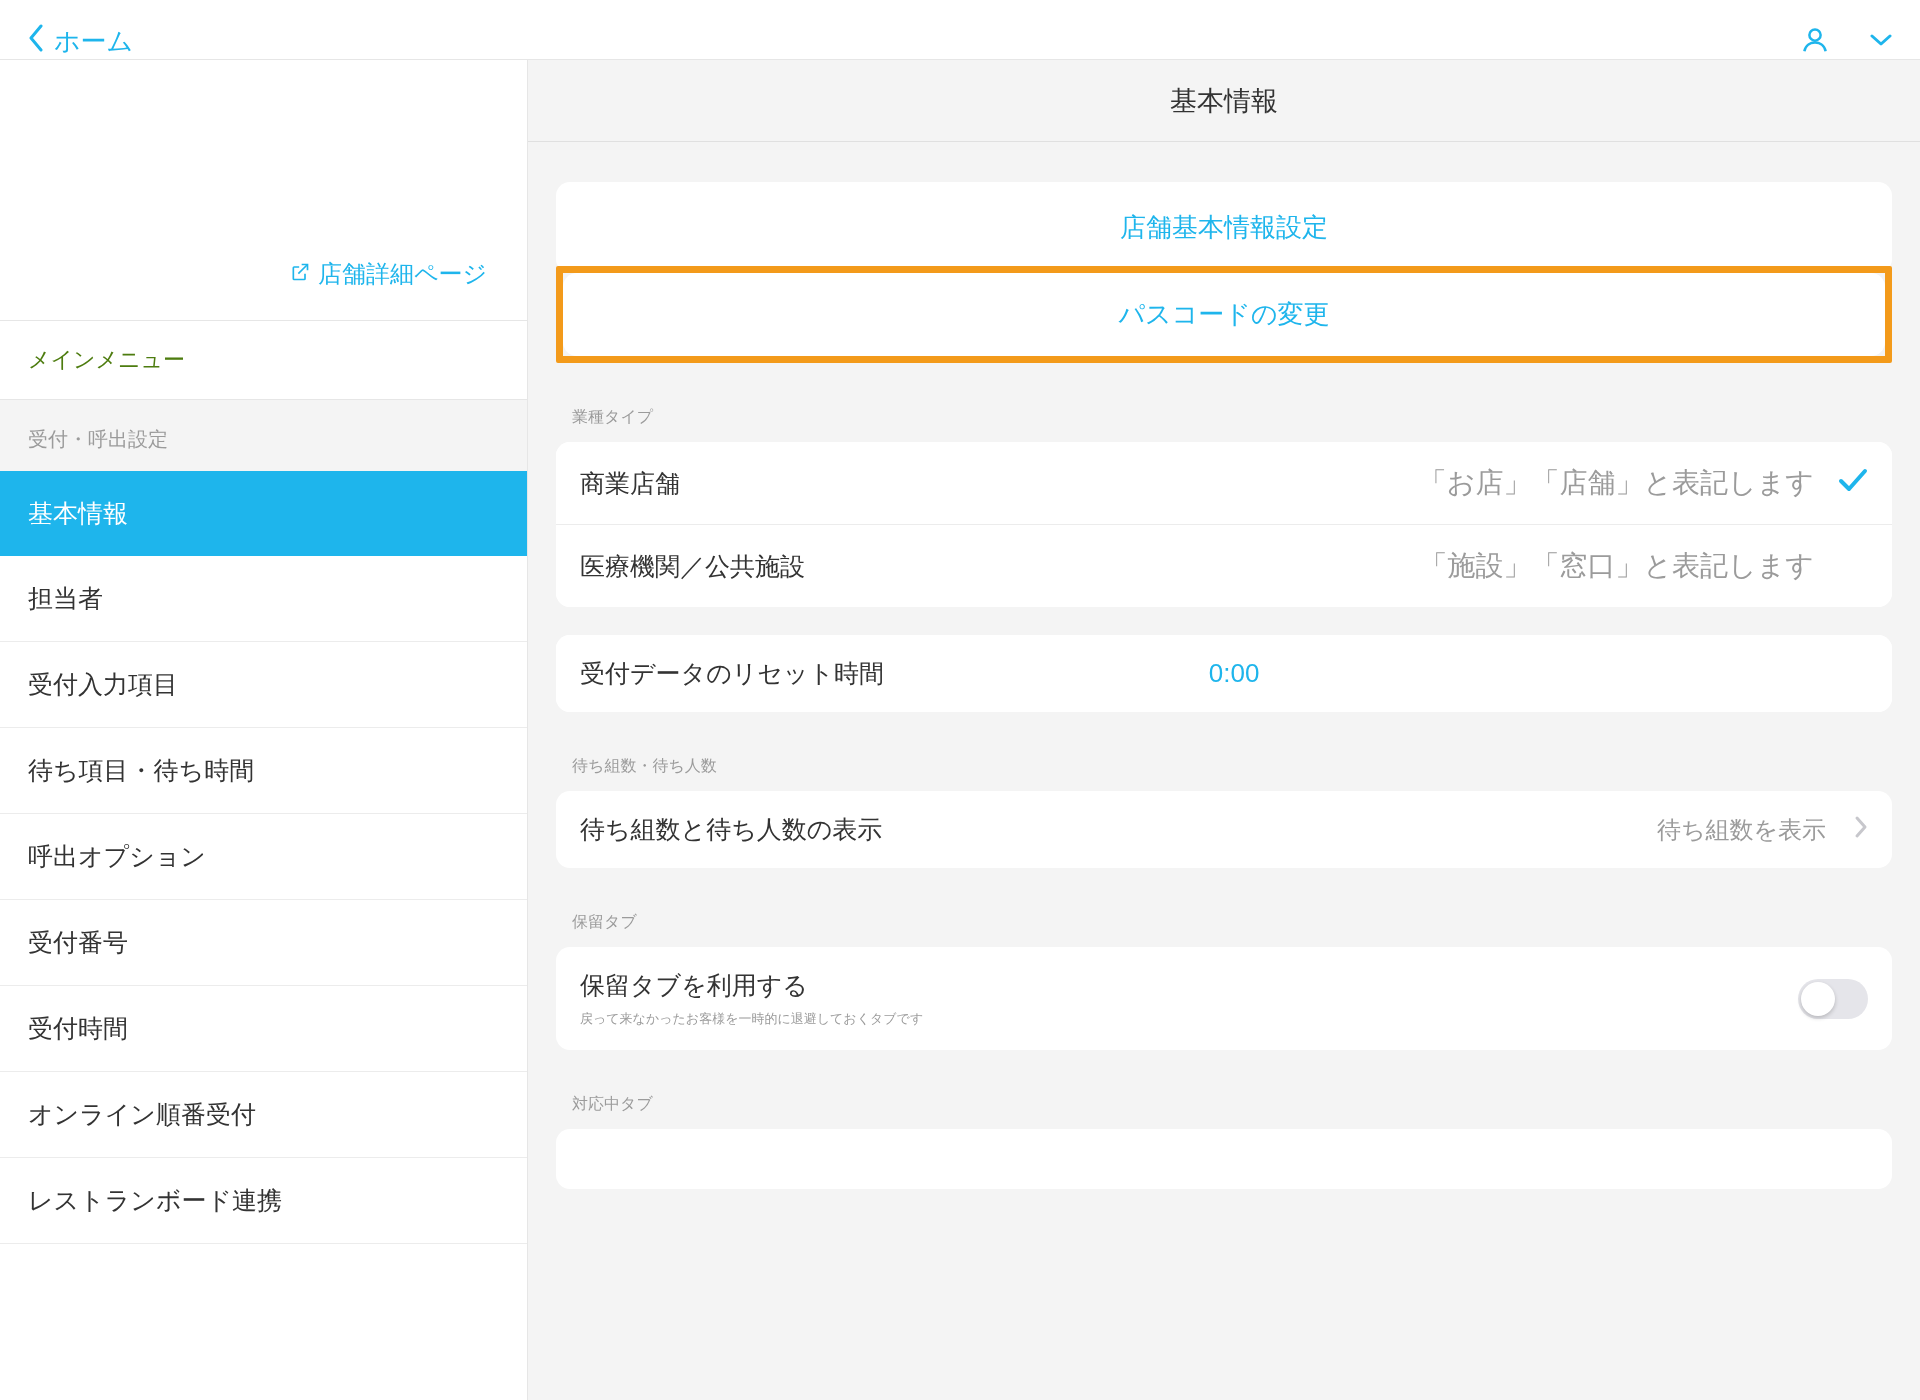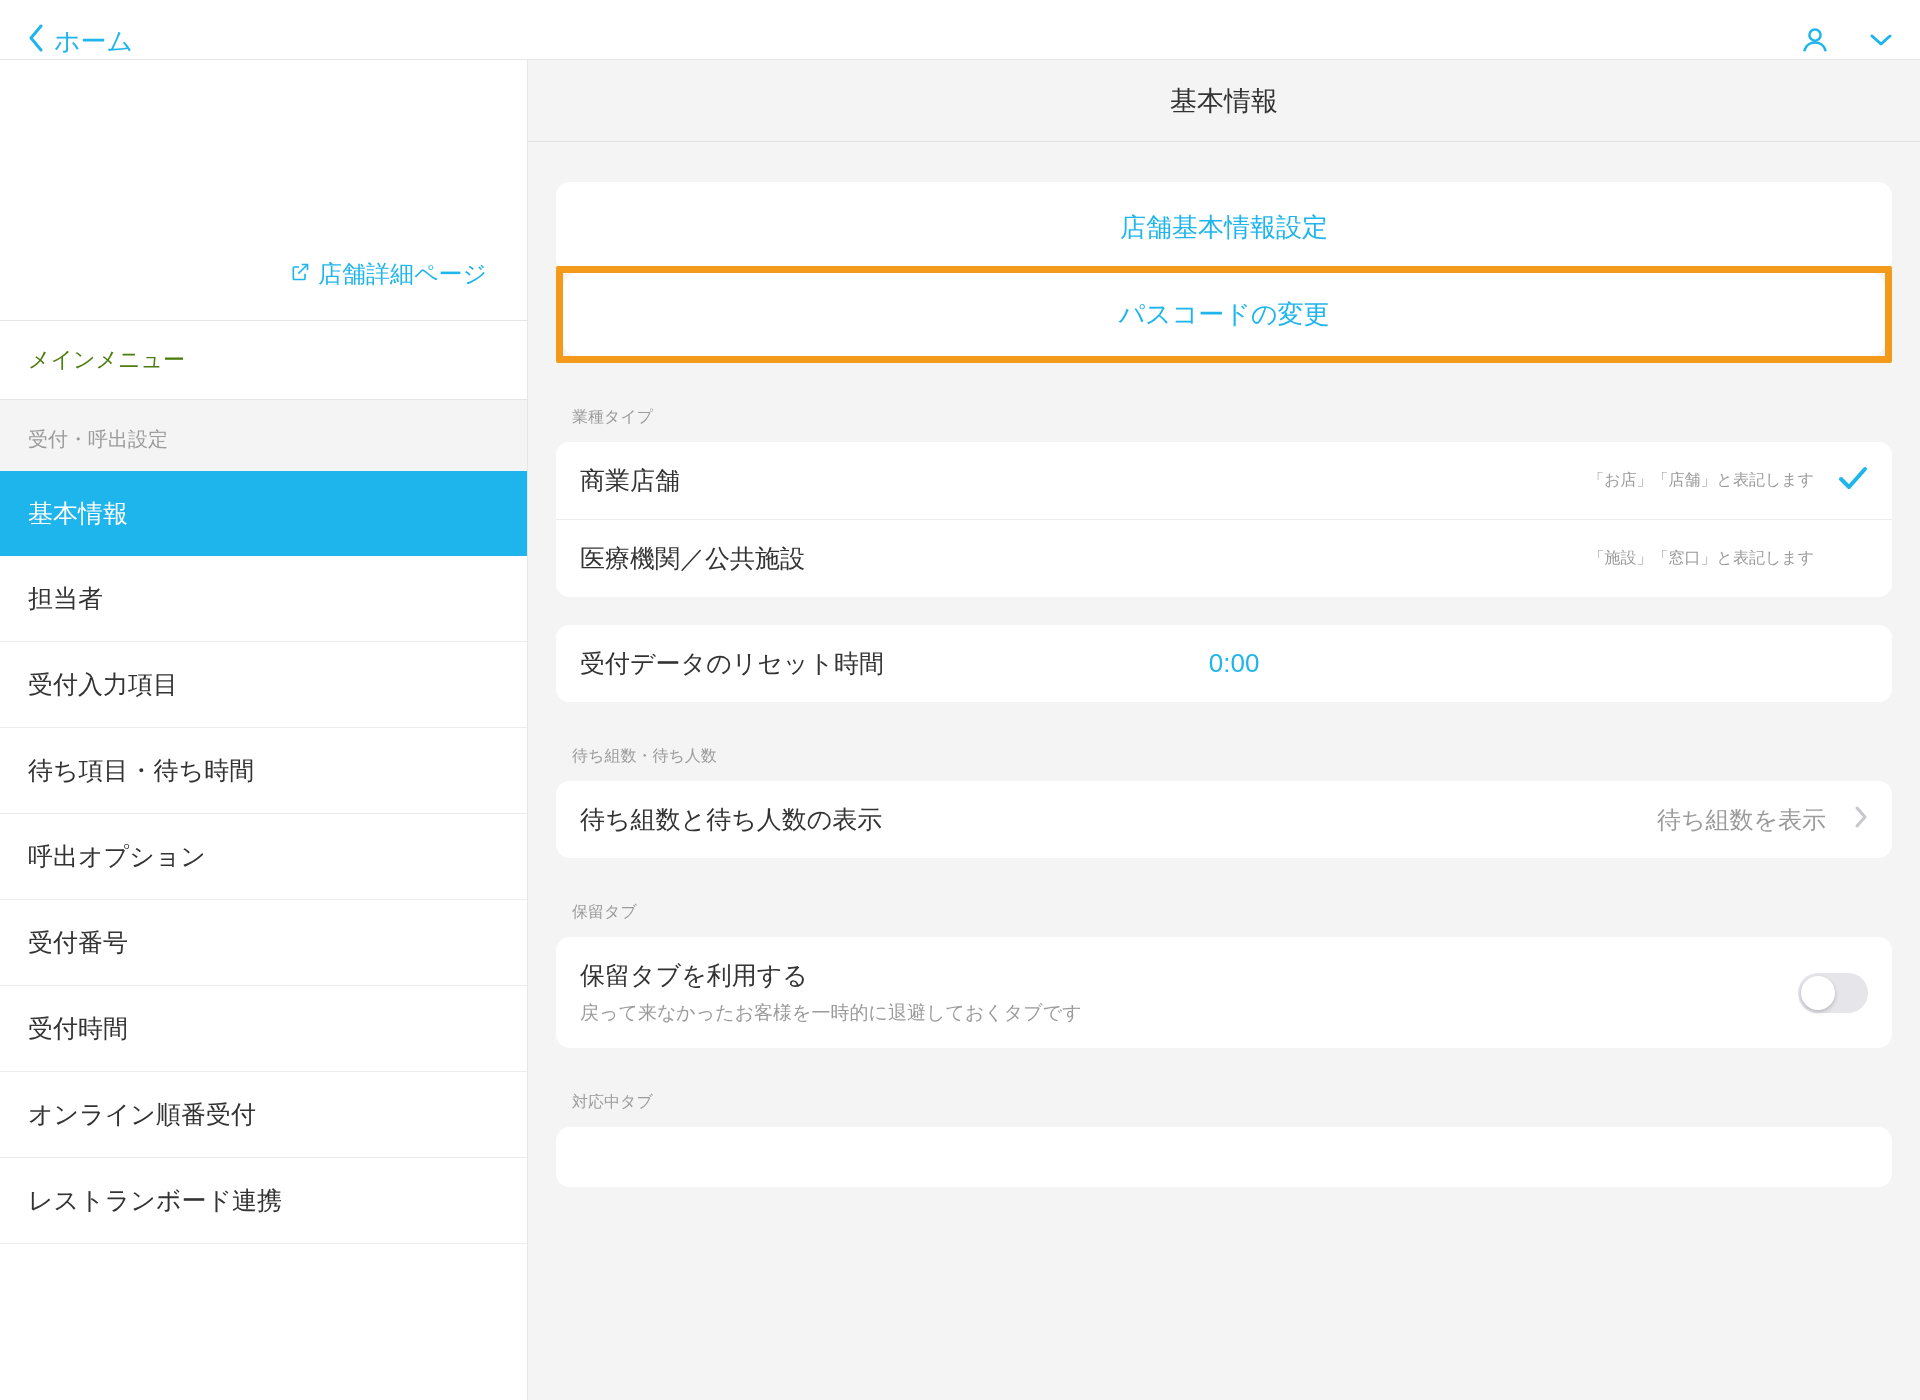--- a/index.html
+++ b/index.html
@@ -45,31 +45,31 @@
   .link-row:last-child { border-bottom:none; }
 
   .highlight-wrap { border:7px solid #f39a1a; border-radius:2px; margin-top:-7px; }
   .highlight-wrap .link-row { border-bottom:none; padding:24px 0;}
 
   .section-label { font-size:16px; color:#9b9b9b; padding: 44px 16px 14px; }
 
   .setting-row { display:flex; align-items:center; justify-content:space-between; padding:22px 24px; border-bottom:1px solid #ececec; font-size:25px; color:#333; background:#fff;}
   .setting-row:last-child { border-bottom:none; }
   .setting-row .label { flex:0 0 auto;}
-  .setting-row .desc { color:#9b9b9b; font-size:16px; margin-left:auto; padding-right:24px;}
+  .setting-row .desc { color:#9b9b9b; font-size:28px; margin-left:auto; padding-right:24px;}
   .setting-row .check { color:#1eb5ec; }
   .setting-row .check svg{ width:30px; height:26px; stroke:#1eb5ec; fill:none; stroke-width:4; stroke-linecap:round; stroke-linejoin:round;}
   .setting-row .value-blue { color:#1eb5ec; font-size:26px; }
   .setting-row .value-gray { color:#9b9b9b; font-size:24px; padding-right:18px;}
   .setting-row .chevron svg{ width:14px; height:24px; stroke:#c7c7cc; fill:none; stroke-width:3; stroke-linecap:round; stroke-linejoin:round;}
   .setting-row .right-group{ display:flex; align-items:center; gap:10px;}
 
   .toggle { width:70px; height:40px; background:#e5e5ea; border-radius:20px; position:relative; flex:0 0 auto;}
   .toggle .knob { position:absolute; top:3px; left:3px; width:34px; height:34px; background:#fff; border-radius:50%; box-shadow:0 2px 4px rgba(0,0,0,.2);}
-  .subtext { font-size:19px; color:#9b9b9b; margin-top:8px;}
+  .subtext { font-size:13px; color:#9b9b9b; margin-top:8px;}
   .row-col { display:flex; flex-direction:column; }
 
   .row-center-value .value-blue{ position:absolute; left:50%; transform:translateX(-30%);}
   .row-center-value { position:relative;}
 </style>
 </head>
 <body>
 
 <div class="topbar">
   <div class="back-group">

